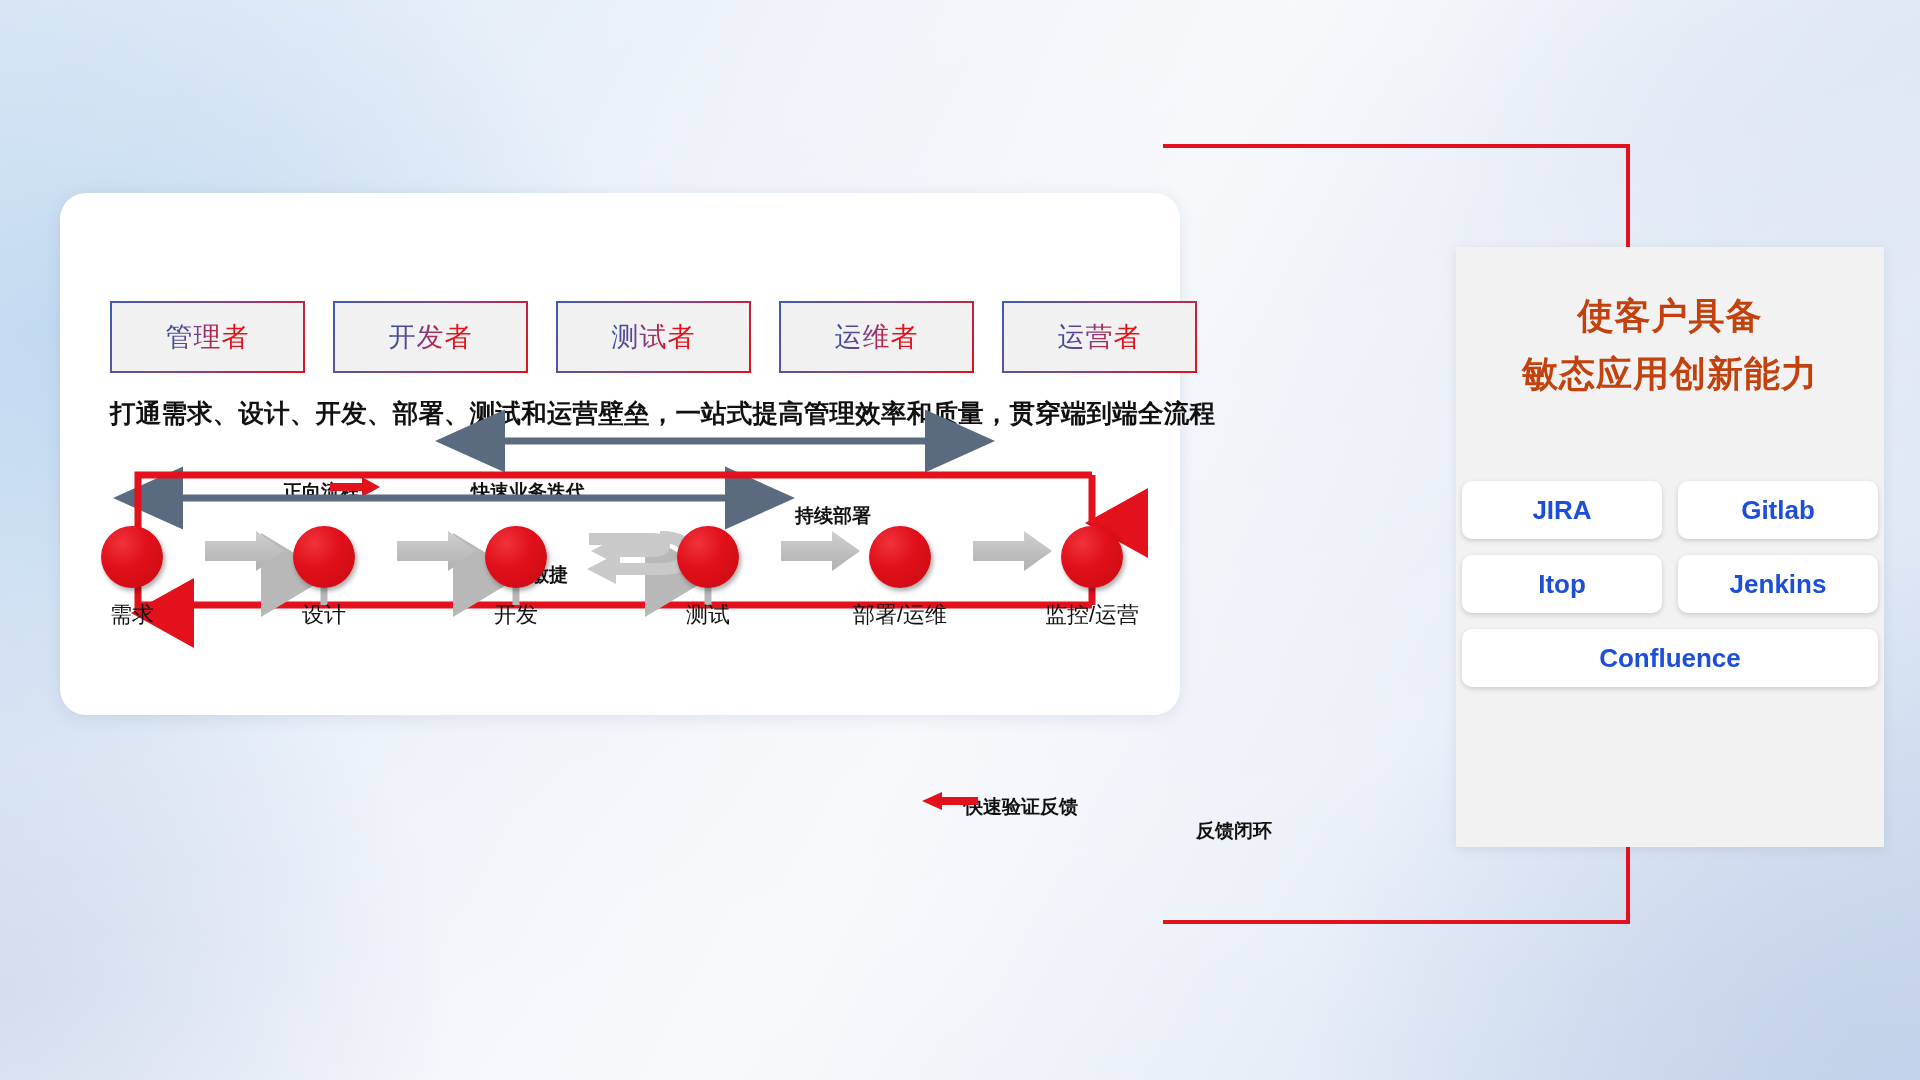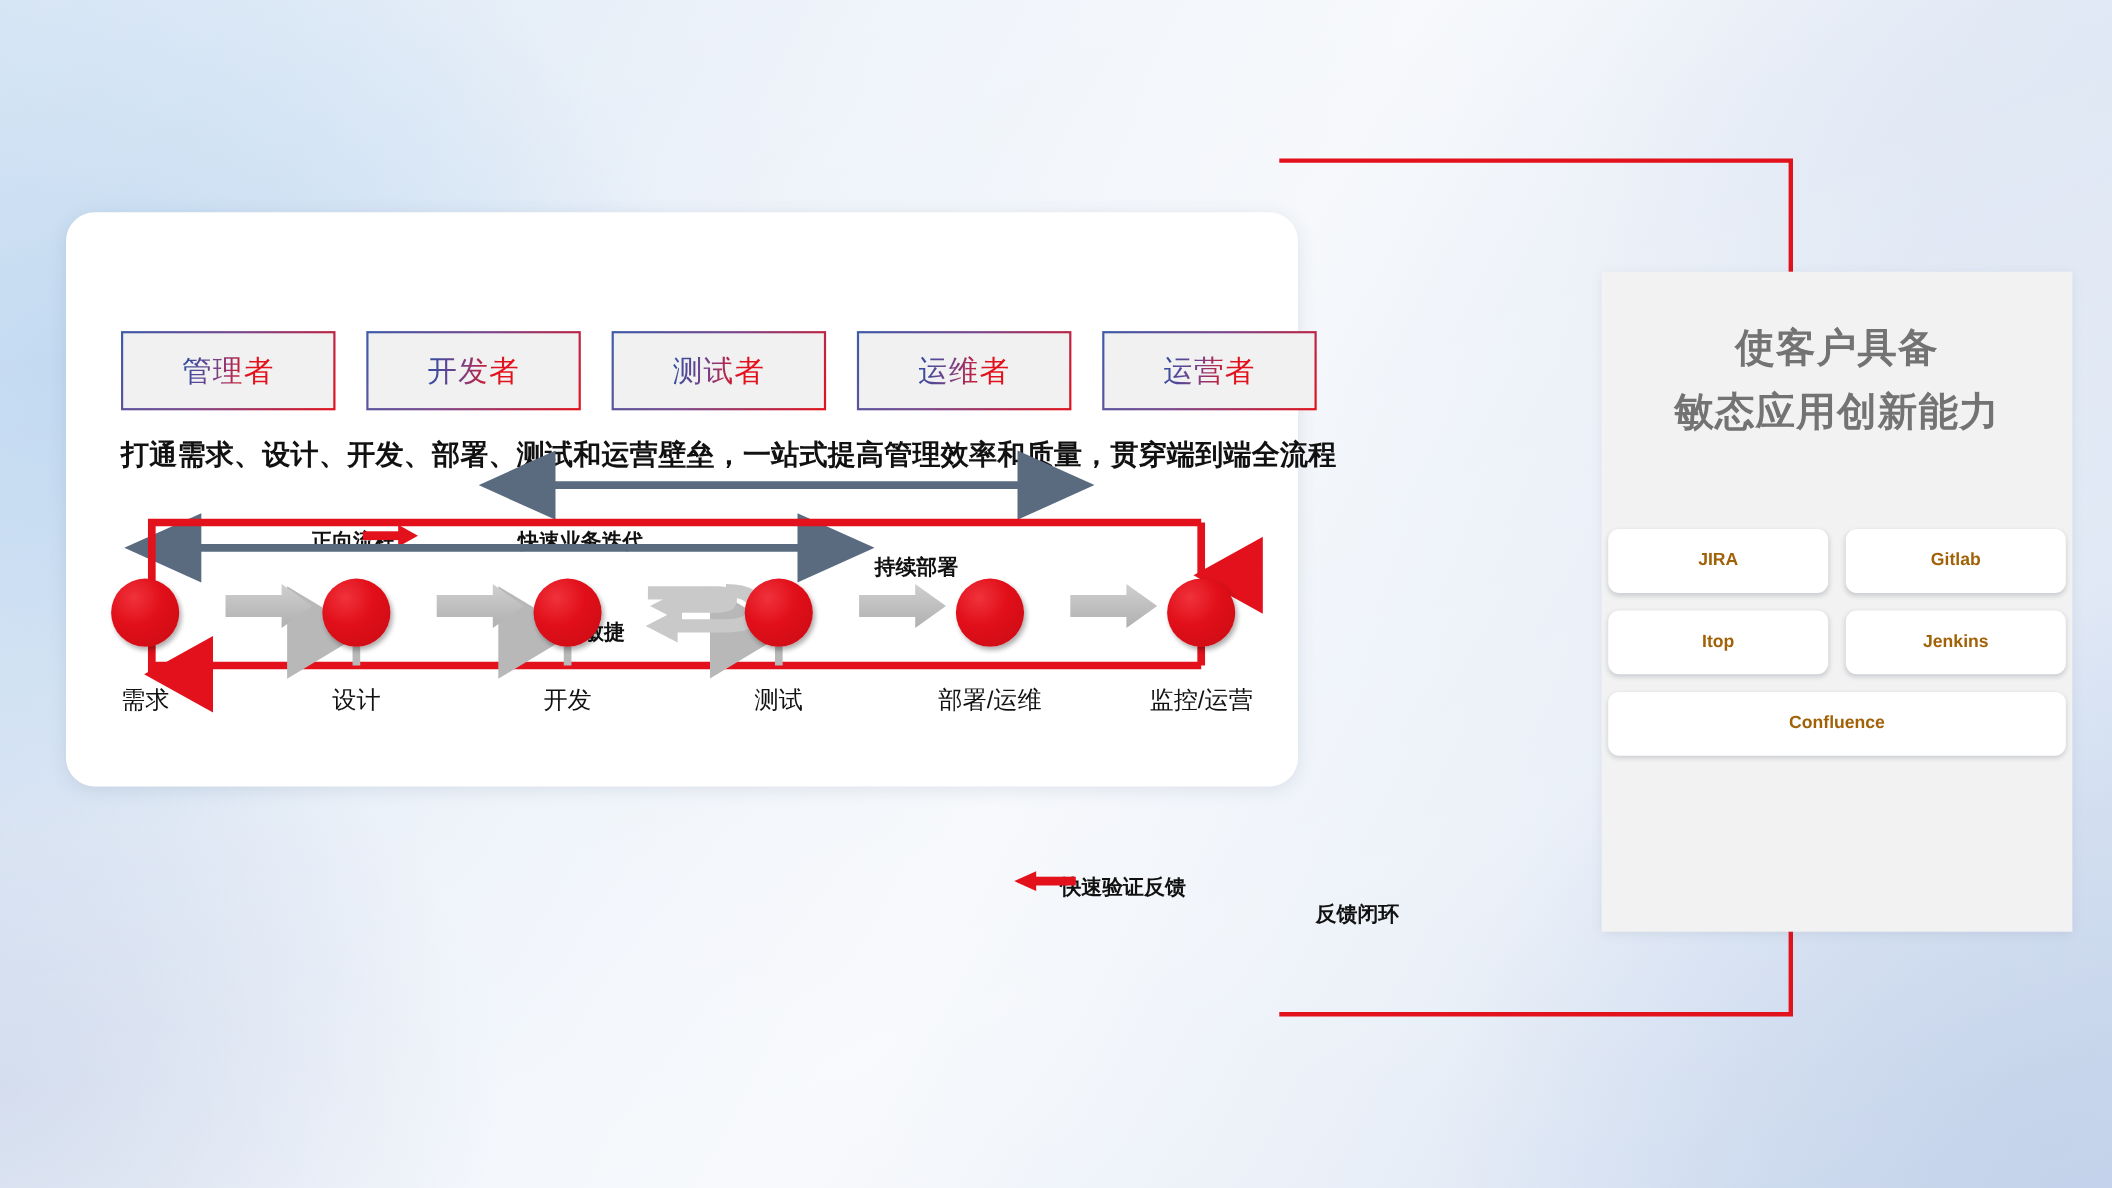--- a/index.html
+++ b/index.html
@@ -63,48 +63,47 @@
   #cap-forward-right{left:471px;top:479px;}
   #cap-cd{left:795px;top:503px;}
   #cap-agile{left:530px;top:562px;}
   #cap-fb-left{left:948px;top:794px;margin-left:16px;}
   #cap-fb-right{left:1196px;top:794px;margin-top:24px;}
 
   
   .stage-label{
     position:absolute;font-size:22px;color:#111;white-space:nowrap;
     transform:translateX(-50%);
-    margin-top:22px;
   }
   
   .stage-dot{
     position:absolute;width:62px;height:62px;border-radius:50%;
     background:radial-gradient(circle at 34% 28%,#f0323c 0%,#e10f19 42%,#c80b14 100%);
     box-shadow:2px 3px 5px rgba(0,0,0,.33);
     transform:translateX(-50%);
   }
 
   
   #flow-svg{position:absolute;left:60px;top:193px;width:1120px;height:522px;overflow:visible;}
 
   
   #panel{
     position:absolute;left:1456px;top:247px;width:428px;height:600px;
     background:#f2f2f2;box-shadow:0 2px 10px rgba(70,90,120,.12);
   }
   #panel-title{
     position:absolute;left:1456px;top:287px;width:428px;text-align:center;
-    color:#737373;font-size:36px;font-weight:bold;line-height:58px;letter-spacing:1px;
+    color:#c2410c;font-size:36px;font-weight:bold;line-height:58px;letter-spacing:1px;
   }
   #chips{position:absolute;left:1462px;top:481px;width:416px;
          display:flex;flex-wrap:wrap;gap:16px 16px;}
   .chip{
     height:58px;background:#fff;border-radius:10px;
     display:flex;align-items:center;justify-content:center;
-    font-size:16px;font-weight:bold;color:#a16207;
+    font-size:26px;font-weight:bold;color:#1d4ed8;
     box-shadow:0 2px 5px rgba(40,50,70,.20);
   }
   .chip.half{width:200px;}
   .chip.full{width:416px;}
 </style>
 </head>
 <body>
 
 <div id="bg"></div>
 

